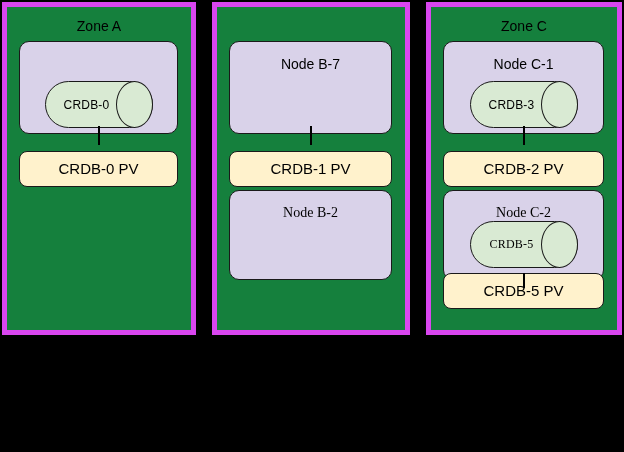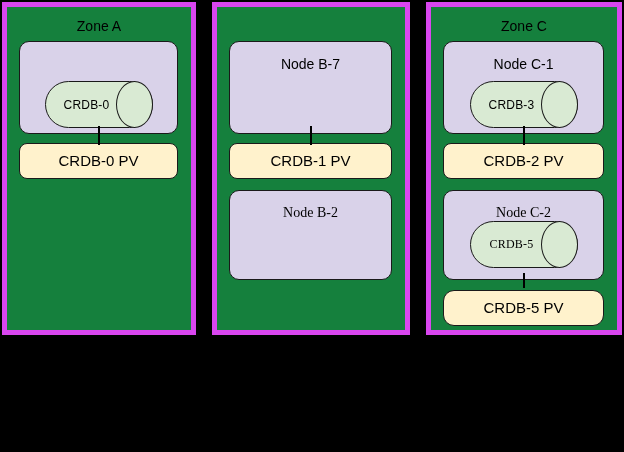--- a/index.html
+++ b/index.html
@@ -101,22 +101,22 @@
     left: 12px; right: 13px;
     height: 36px;
     background: #fff2cc;
     border: 1px solid #1a1a1a;
     border-radius: 8px;
     text-align: center;
     font-size: 15px;
     line-height: 34px;
     z-index: 2;
   }
-  .pv-slot1 { top: 136px; }
-  .pv-slot2 { top: 283px; border-radius: 11px; }
+  .pv-slot1 { top: 144px; }
+  .pv-slot2 { top: 266px; }
 </style>
 </head>
 <body>
 
 <div class="canvas">
 
   <div class="zone zone-a">
     <div class="zone-title">Zone A</div>
 
     <div class="node node-slot1">

